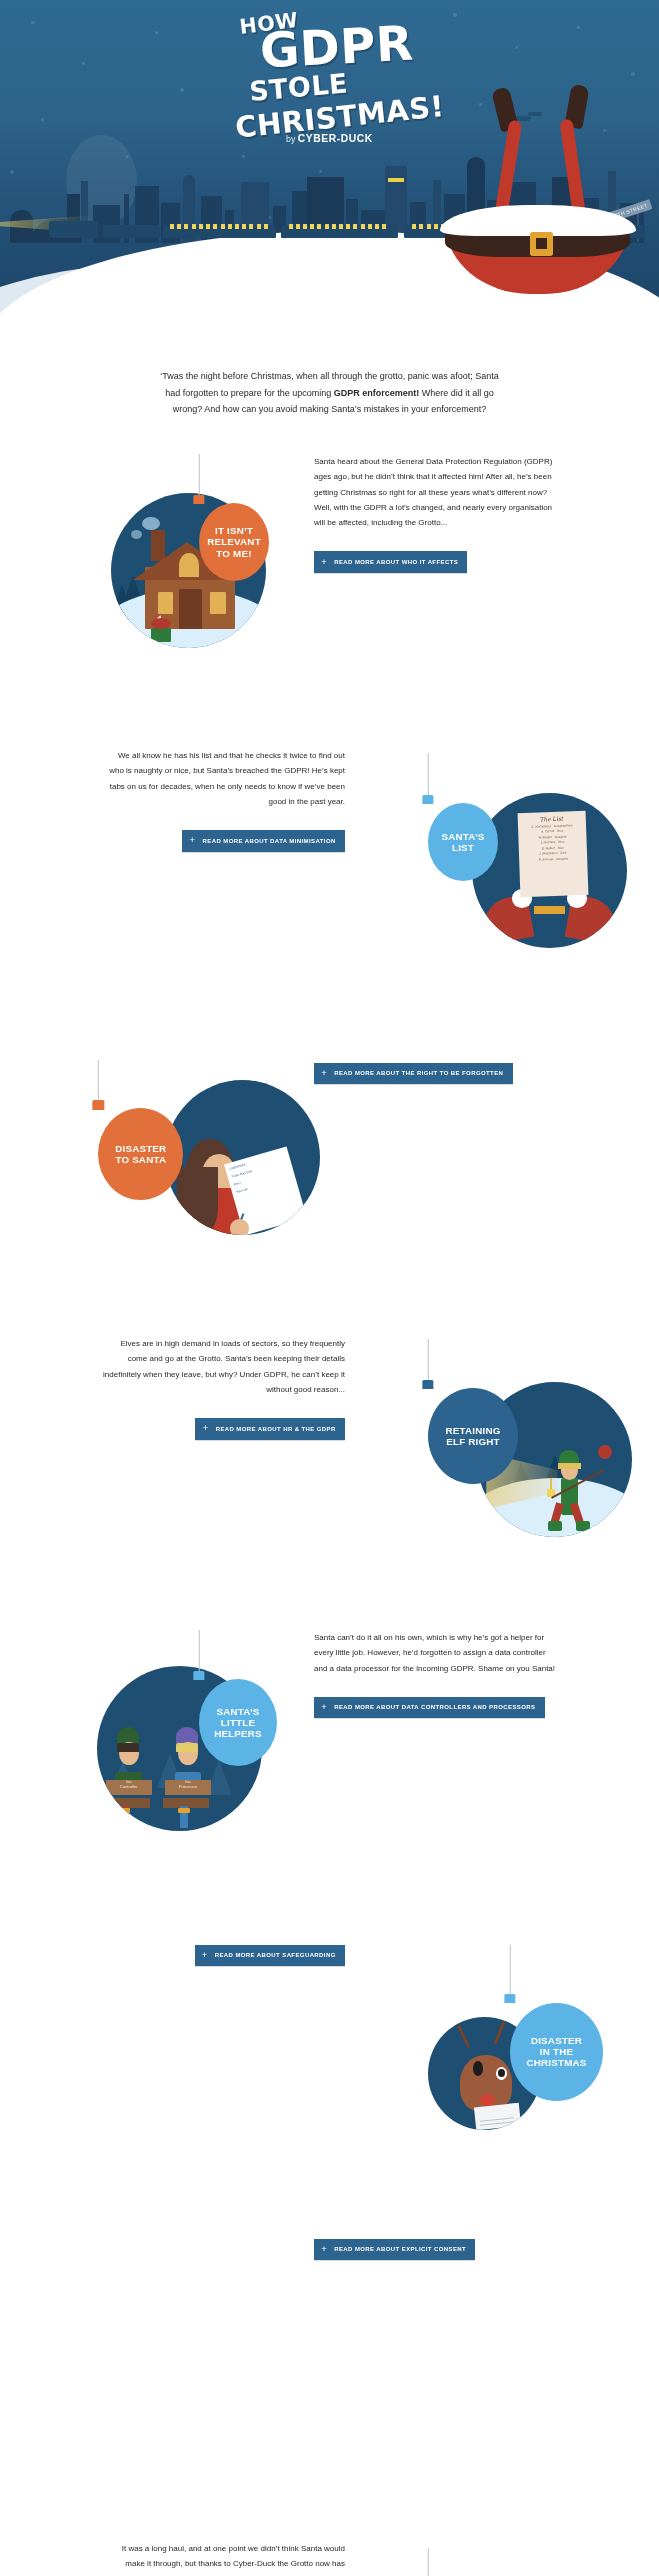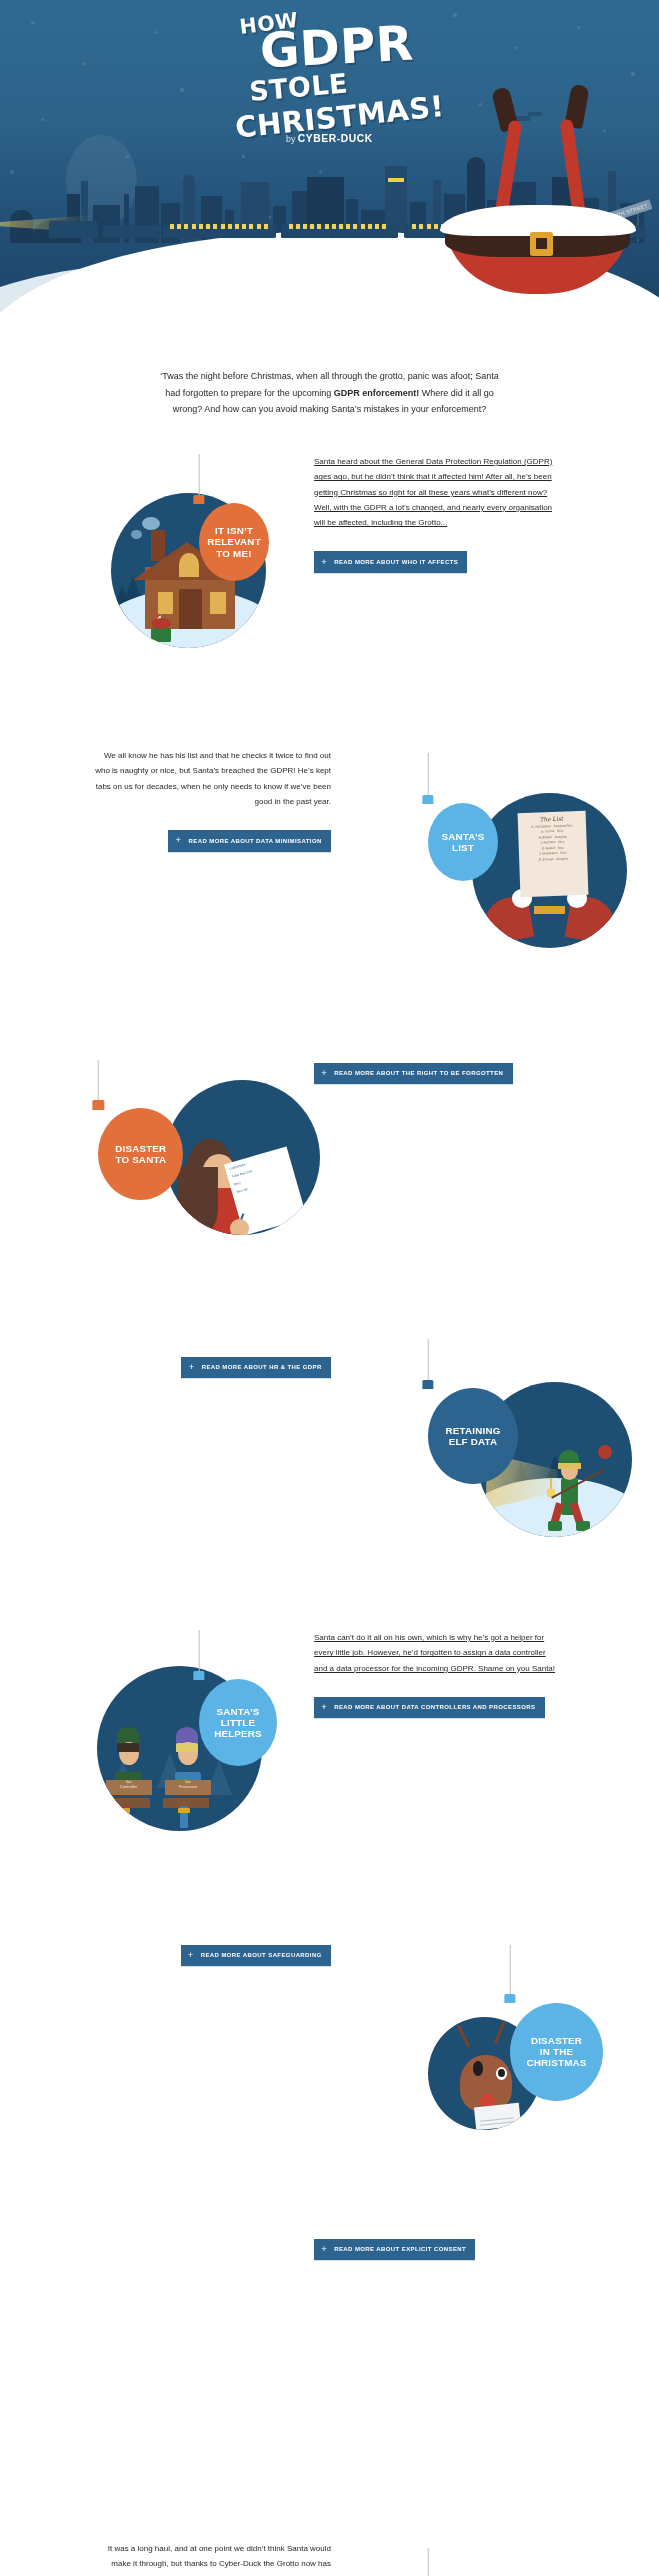--- a/index.html
+++ b/index.html
@@ -88,22 +88,22 @@
     width: 659px; padding: 49px 0 36px; text-align: center;
   }
   .intro p {
     width: 350px; margin: 0 auto; font-size: 9px; line-height: 1.85; color: #26282b;
   }
   .intro strong { font-weight: 700; }
 
   
   .story { position: relative; width: 659px; height: 294px; }
   .story .col-text { position: absolute; top: 0; width: 242px; }
-  .story.right-img .col-text { left: 314px; text-align: left; text-decoration: underline; }
-  .story.left-img  .col-text { left: 89px; text-align: right; }
+  .story.right-img .col-text { left: 314px; text-align: left; }
+  .story.left-img  .col-text { left: 103px; text-align: right; }
   .story .col-text p { font-size: 8px; line-height: 1.92; color: #26282b; }
   .story .col-art  { position: absolute; top: 0; width: 242px; height: 268px; }
   .story.right-img .col-art { left: 88px; }
   .story.left-img  .col-art { left: 428px; }
 
   .btn-more {
     display: inline-flex; align-items: center; gap: 7.2px;
     background: #2d648f; color: #ffffff; border: none;
     padding: 6.2px 9.3px 6.2px 7.2px; margin-top: 20.6px;
     font-size: 6px; letter-spacing: 0.4px; font-weight: 600;
@@ -475,25 +475,26 @@
       <div style="position:absolute;left:47%;bottom:30%;width:2.1px;height:8%;background:#e0c05c;"></div>
       <div style="position:absolute;left:45%;bottom:26%;width:5%;height:5%;background:#f2d45a;border-radius:1px;"></div>
       <div style="position:absolute;left:46%;bottom:34%;width:38%;height:1.5px;background:#6b3f25;transform:rotate(-28deg);"></div>
       <div style="position:absolute;left:78%;bottom:50%;width:9%;height:9%;background:#b03a2e;border-radius:50%;"></div>
     </div>
     <div class="bauble b-mblue" style="left:0px;top:3.1px;">
       <div class="string" style="top:0;height:43px;"></div>
       <div class="cap" style="top:41px;width:11.3px;height:9.3px;"></div>
       <div class="ball" style="top:49px;width:90px;height:96px;">
         <span class="lbl" style="white-space:pre-line;">RETAINING
-ELF DATA</span>
+ELF RIGHT</span>
       </div>
     </div>
   </div>
   <div class="col-text">
+    <p>Elves are in high demand in loads of sectors, so they frequently come and go at the Grotto. Santa’s been keeping their details indefinitely when they leave, but why? Under GDPR, he can’t keep it without good reason...</p>
     <button class="btn-more">
       <span class="plus">+</span>
       <span>READ MORE ABOUT HR &amp; THE GDPR</span>
     </button>
   </div>
 </section>
 
 <section class="story right-img">
   <div class="col-art">
     <div class="scene" style="left:9.3px;top:36px;width:165px;height:165px;">

